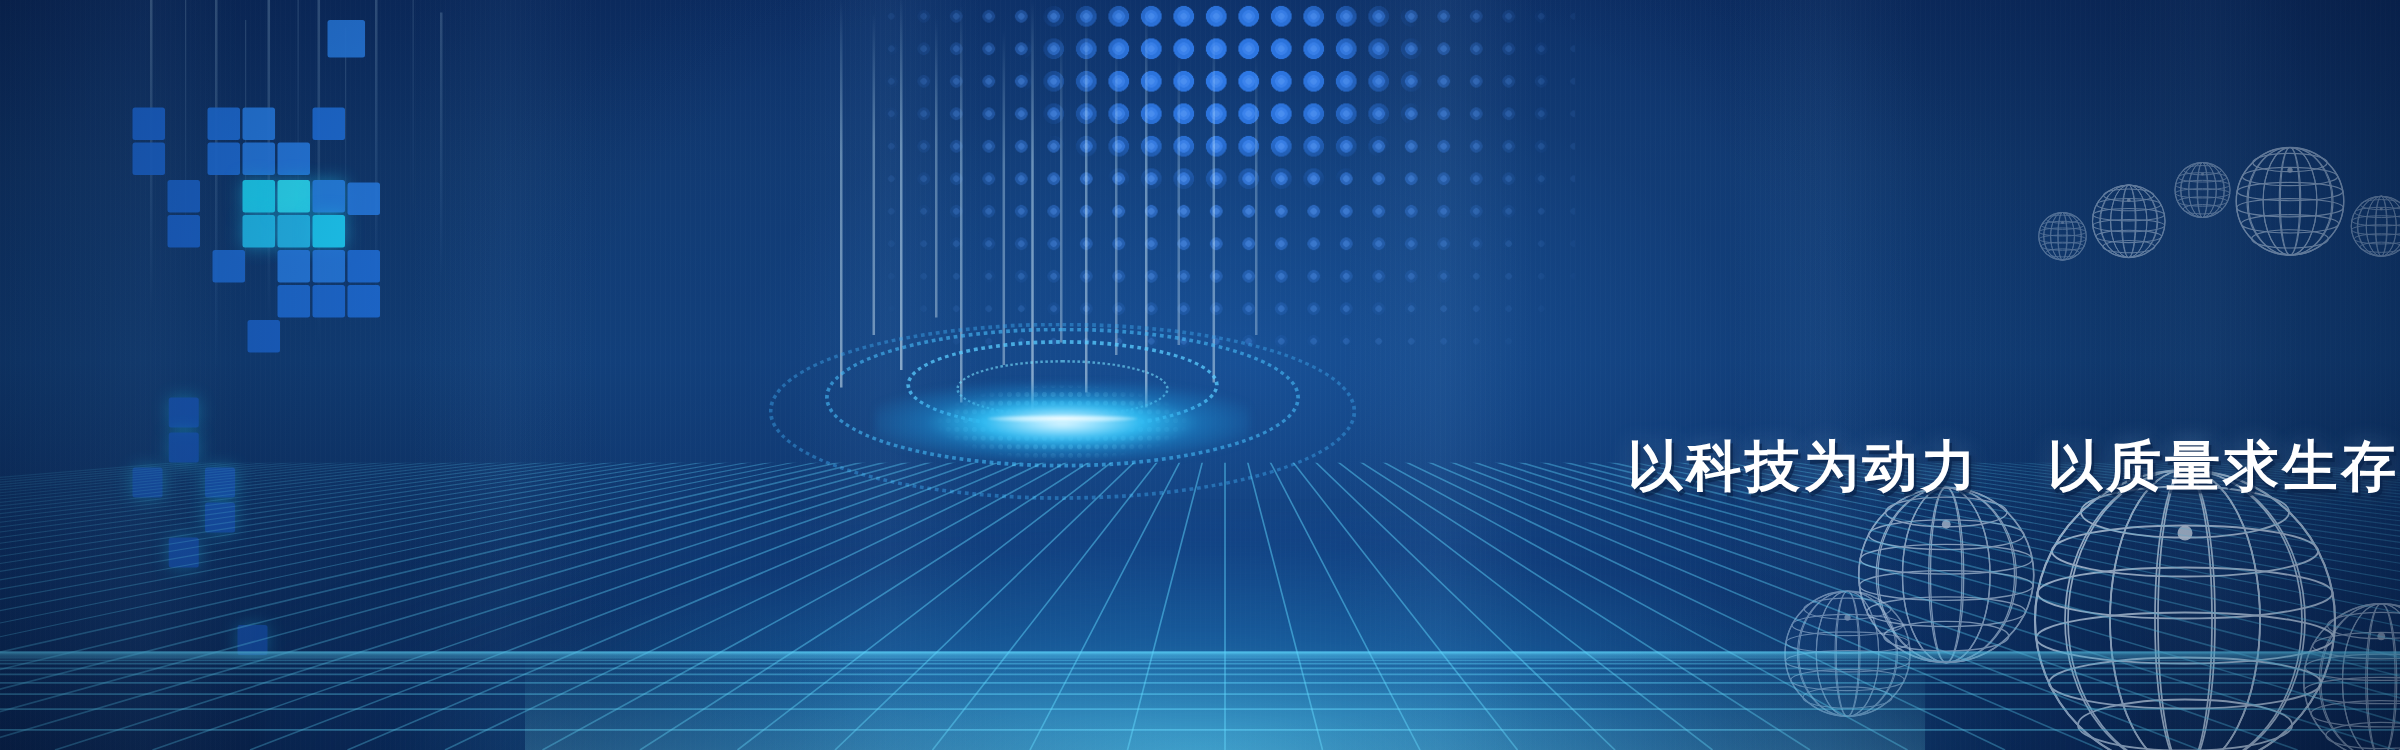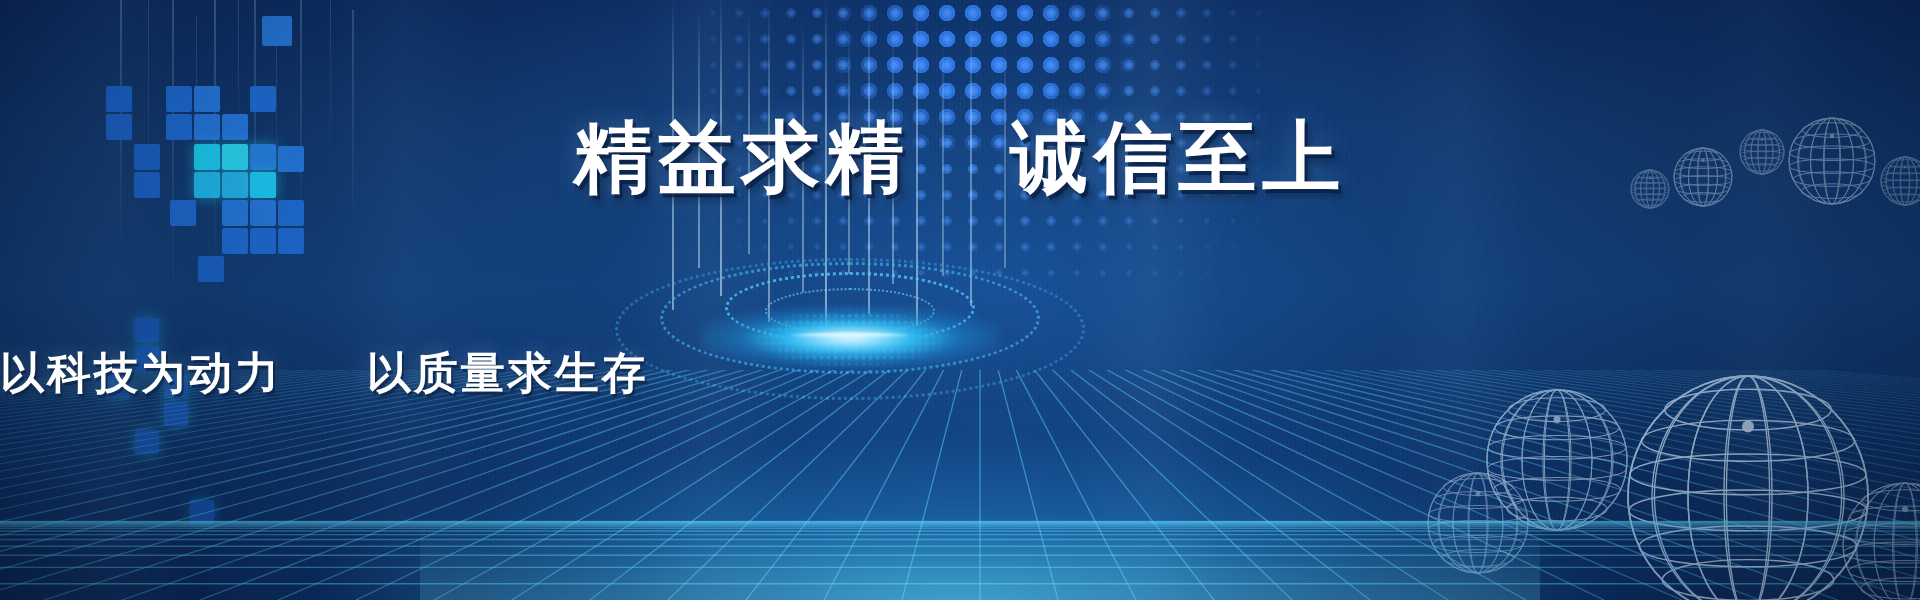--- a/index.html
+++ b/index.html
@@ -150,26 +150,26 @@
       3px 4px 0 rgba(6,28,66,0.72),
       5px 7px 10px rgba(3,18,48,0.55),
       0 0 26px rgba(150,210,255,0.30);
     white-space:nowrap;
   }
   .headline .gap{ display:inline-block; width:34px; }
 
   .subline{
     position:absolute;
     left:0; right:0; top:344px;
-    text-align:left;
+    text-align:right;
     color:#ffffff;
     font-size:44px;
     font-weight:bold;
     letter-spacing:3px;
-    font-family:Liberation Mono, monospace;
+    font-family:Liberation Serif, serif;
     text-shadow:
       2px 3px 0 rgba(8,34,74,0.65),
       3px 5px 8px rgba(3,18,48,0.5),
       0 0 18px rgba(160,215,255,0.30);
     white-space:nowrap;
   }
   .subline .gap{ display:inline-block; width:26px; }
 
   .vignette{
     position:absolute; inset:0; pointer-events:none;
@@ -539,25 +539,20 @@
         <line x1="0" y1="152.91767586705168" x2="1920" y2="152.91767586705168" stroke="#5fd8ff" stroke-width="1.4" opacity="0.38728973520830995"></line>
         <line x1="0" y1="152.31908014161823" x2="1920" y2="152.31908014161823" stroke="#5fd8ff" stroke-width="1.4" opacity="0.38610383801641346"></line>
         <line x1="0" y1="151.87611930479747" x2="1920" y2="151.87611930479747" stroke="#5fd8ff" stroke-width="1.4" opacity="0.38522627409441007"></line>
         <line x1="0" y1="151.54832828555013" x2="1920" y2="151.54832828555013" stroke="#5fd8ff" stroke-width="1.4" opacity="0.3845768767921276"></line>
         <rect x="420" y="150" width="1120" height="80" fill="url(#fgrad)"></rect>
       </svg>
   </div>
 
   <div class="vignette"></div>
 
-  <div class="headline">
-    <span>精益求精</span>
-    <span class="gap"></span>
-    <span>诚信至上</span>
-  </div>
 
   <div class="subline">
     <span>以科技为动力</span>
     <span class="gap"></span>
     <span>以质量求生存</span>
   </div>
 
 </div>
 
 </body></html>

